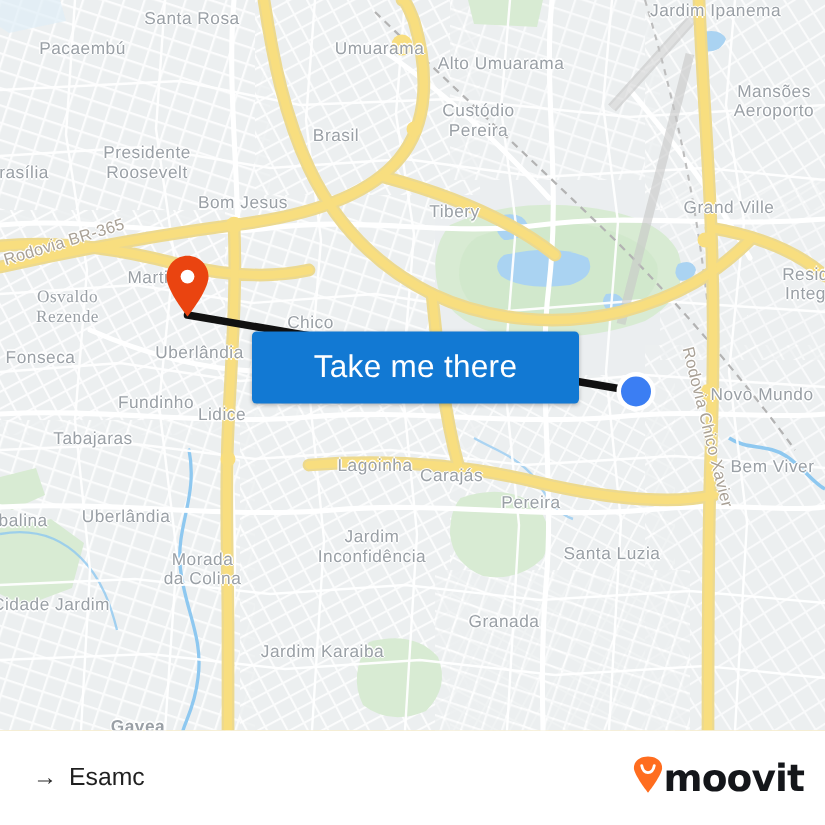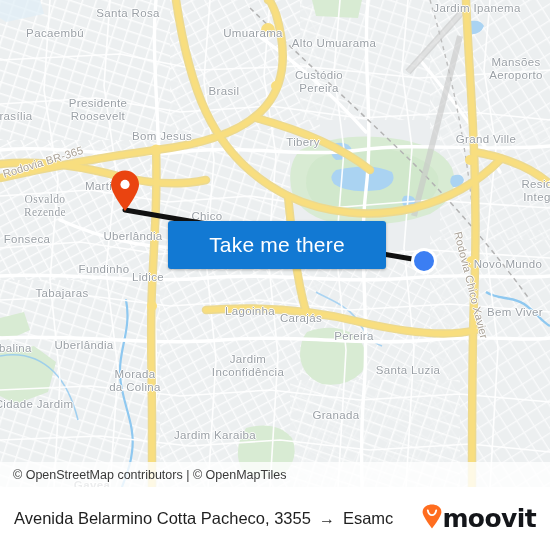--- a/index.html
+++ b/index.html
@@ -392,28 +392,24 @@
     </div>
 
     <div id="dest-dot">
         <i></i>
       </div>
 
     <button id="cta">
       <span>Take me there</span>
     </button>
 
-    <div id="attribution">
-      <span class="attr-text">© OpenStreetMap contributors | © OpenMapTiles</span>
-    </div>
   </div>
 
   <div id="footer">
     <div id="trip-summary">
-      <span class="origin">Avenida Belarmino Cotta Pacheco, 3355</span>
       <span class="arrow">→</span>
       <span class="dest">Esamc</span>
     </div>
 
     <div id="moovit-logo">
       <span>
         <svg width="20" height="25" viewBox="0 0 20 25" xmlns="http://www.w3.org/2000/svg">
           <path d="M10,24.5 C10,24.5 19.4,12.6 19.4,8.0 C19.4,3.3 15.2,0.4 10,0.4 C4.8,0.4 0.6,3.3 0.6,8.0 C0.6,12.6 10,24.5 10,24.5 Z" fill="#ff6d1f"></path>
           <path d="M5.8,6.4 C6.4,9.6 8.0,11.1 10,11.1 C12.0,11.1 13.6,9.6 14.2,6.4" fill="none" stroke="#ffffff" stroke-width="1.9" stroke-linecap="round"></path>
         </svg>

